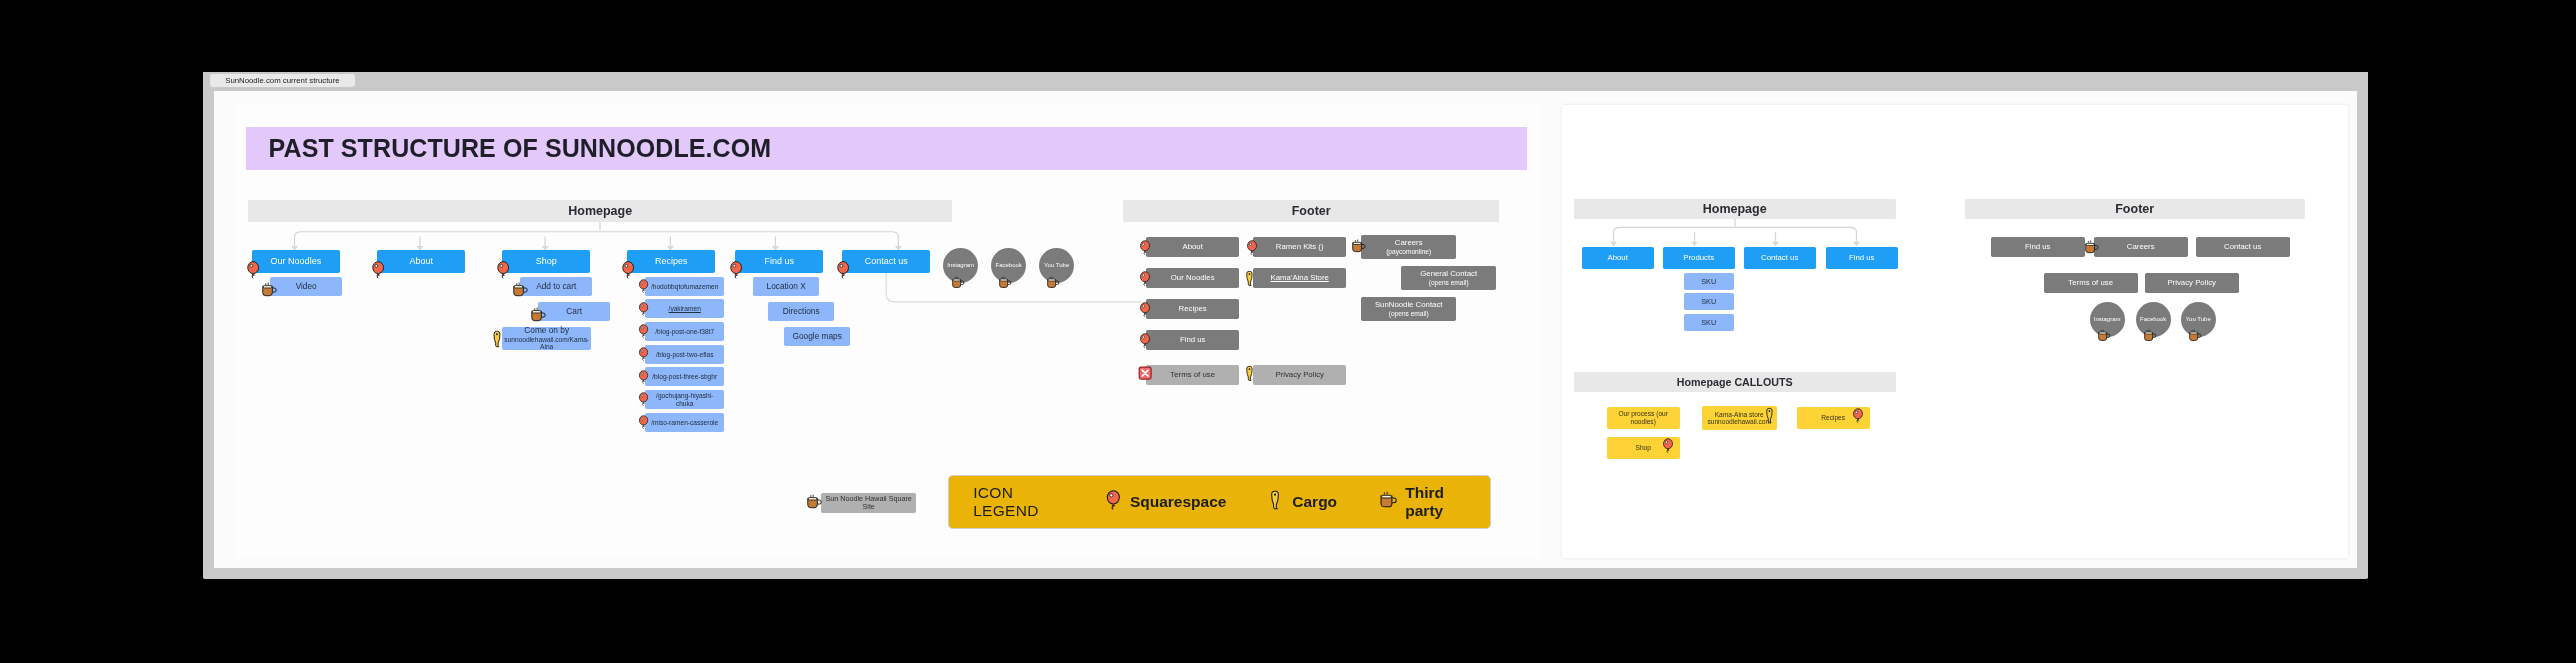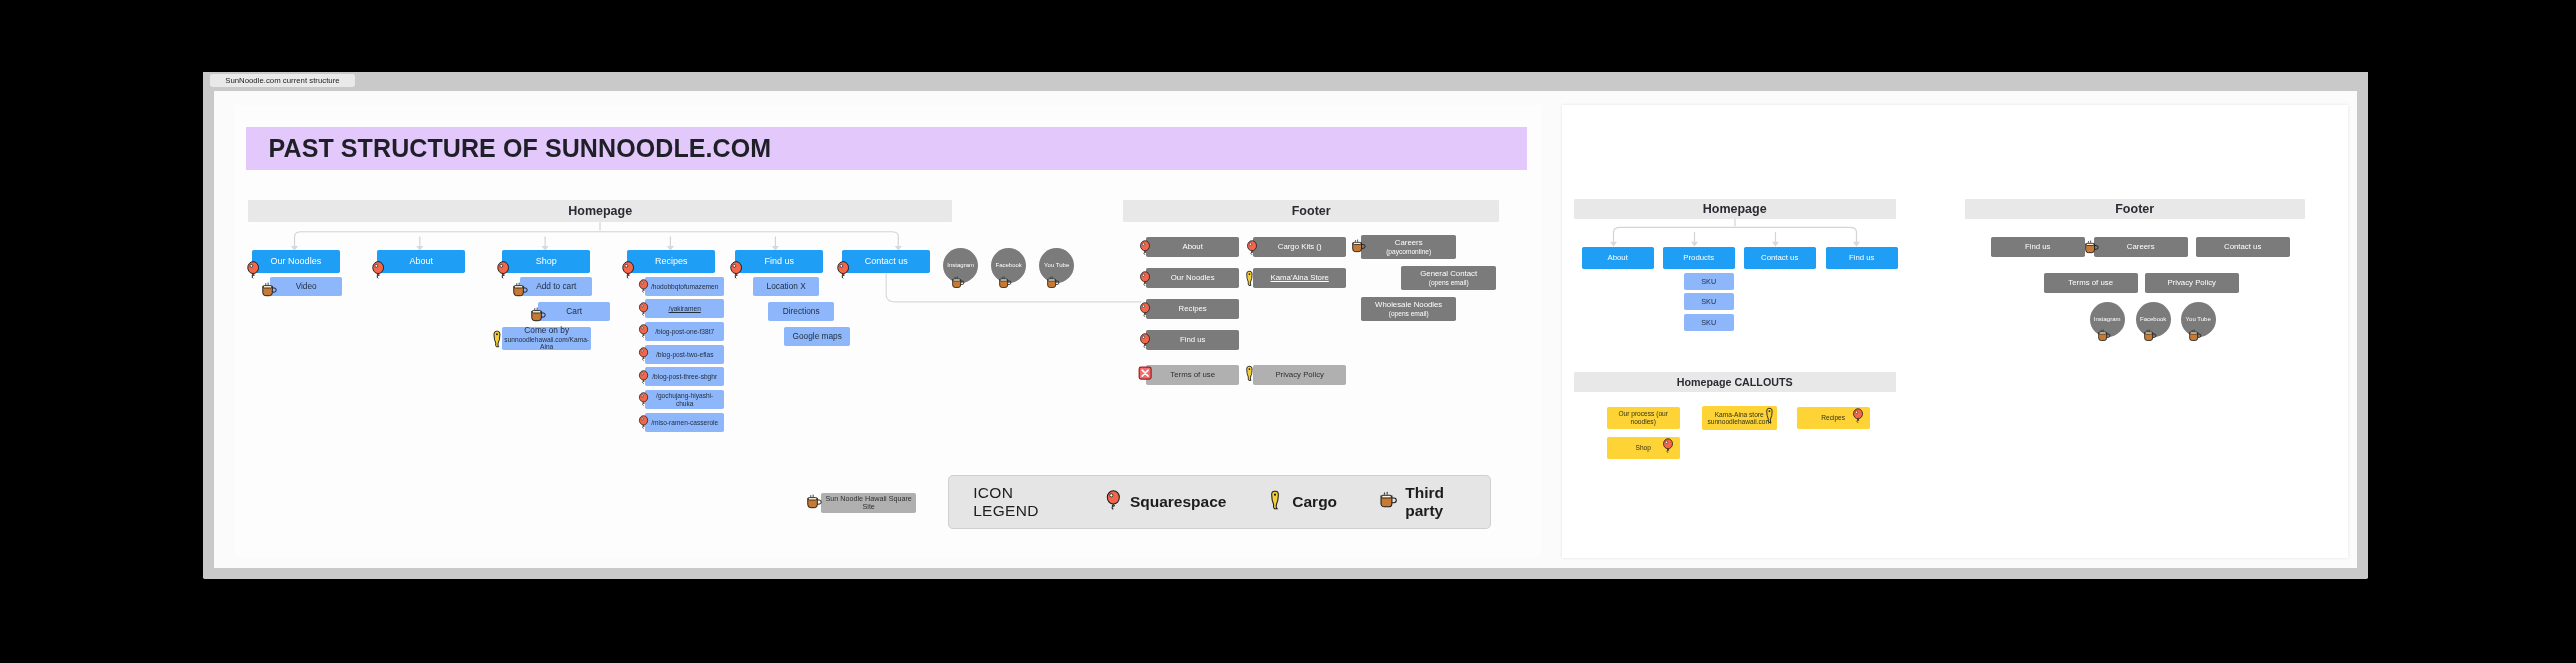--- a/index.html
+++ b/index.html
@@ -76,21 +76,21 @@
   
   .icon { position: absolute; pointer-events: none; }
   .icon svg { display: block; }
 
   
   .conn { position: absolute; pointer-events: none; }
 
   
   .legend {
     position: absolute;
-    background: #e5e5e5; border: 0.6px solid #cfcfcf; border-radius: 4.8px;
+    background: #eab308; border: 0.6px solid #cfcfcf; border-radius: 4.8px;
     display: flex; align-items: center; gap: 42px;
     padding: 0 24px;
     font-size: 15.5px; color: #1d1d1d;
   }
   .legend .lg-item { display: flex; align-items: center; gap: 7.2px; font-weight: bold; }
   .legend .lg-title { font-weight: normal; letter-spacing: 0.3px; }
 </style>
 </head>
 <body>
 
@@ -413,21 +413,21 @@
         <div class="icon" style="left:904px; top:228px;">
           <svg width="13" height="15.5" viewBox="0 0 26 30">
               <ellipse cx="12" cy="11" rx="9" ry="10" fill="#f4664a" stroke="#1a1a1a" stroke-width="1.6"></ellipse>
               <circle cx="9" cy="8" r="2.4" fill="#fff" stroke="#1a1a1a" stroke-width="1.2"></circle>
               <path d="M12 21 l-2 3 h4 z" fill="#f4664a" stroke="#1a1a1a" stroke-width="1.2"></path>
               <path d="M12 24 q-4 3 0 5" fill="none" stroke="#1a1a1a" stroke-width="1.6"></path>
             </svg>
         </div>
 
         <div class="node n-gray" style="left:1018px; top:132px; width:93px; height:20px;">
-          <span>Cargo Kits ()</span>
+          <span>Ramen Kits ()</span>
         </div>
         <div class="icon" style="left:1011px; top:135px;">
           <svg width="13" height="15.5" viewBox="0 0 26 30">
               <ellipse cx="12" cy="11" rx="9" ry="10" fill="#f4664a" stroke="#1a1a1a" stroke-width="1.6"></ellipse>
               <circle cx="9" cy="8" r="2.4" fill="#fff" stroke="#1a1a1a" stroke-width="1.2"></circle>
               <path d="M12 21 l-2 3 h4 z" fill="#f4664a" stroke="#1a1a1a" stroke-width="1.2"></path>
               <path d="M12 24 q-4 3 0 5" fill="none" stroke="#1a1a1a" stroke-width="1.6"></path>
             </svg>
         </div>
         <div class="node n-gray" style="left:1018px; top:163px; width:93px; height:20px;">
@@ -450,21 +450,21 @@
               <path d="M19 10 h3 a3.5 3.5 0 0 1 0 7 h-3" fill="none" stroke="#1a1a1a" stroke-width="1.6"></path>
               <rect x="4" y="6" width="14" height="4" rx="1.6" fill="#fdf4dd" stroke="#1a1a1a" stroke-width="1.4"></rect>
               <path d="M8 5 v-3 M12 5 v-4" stroke="#1a1a1a" stroke-width="1.4" fill="none"></path>
             </svg>
         </div>
         <div class="node n-gray two-line" style="left:1126px; top:161px; width:95px; height:24px;margin-left:40px;">
           <span>General Contact</span>
           <span class="l2">(opens email)</span>
         </div>
         <div class="node n-gray two-line" style="left:1126px; top:192px; width:95px; height:24px;">
-          <span>Wholesale Noodles</span>
+          <span>SunNoodle Contact</span>
           <span class="l2">(opens email)</span>
         </div>
 
         <div class="node n-lgray" style="left:911px; top:260px; width:93px; height:20px;">
           <span>Terms of use</span>
         </div>
         <div class="icon" style="left:903px; top:261px;">
           <svg width="14.3" height="14.3" viewBox="0 0 24 24">
               <rect x="2" y="2" width="20" height="20" rx="3" fill="#f26a6a" stroke="#9a1f1f" stroke-width="2"></rect>
               <path d="M7 7 L17 17 M17 7 L7 17" stroke="#fff" stroke-width="2.6" stroke-linecap="round"></path>

